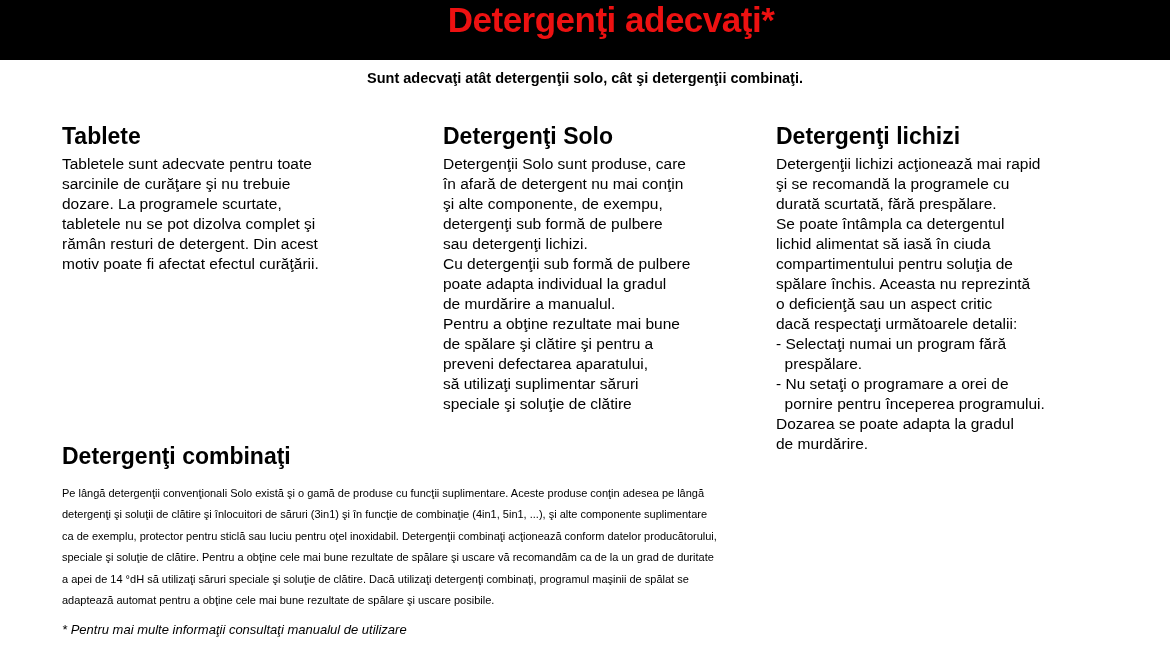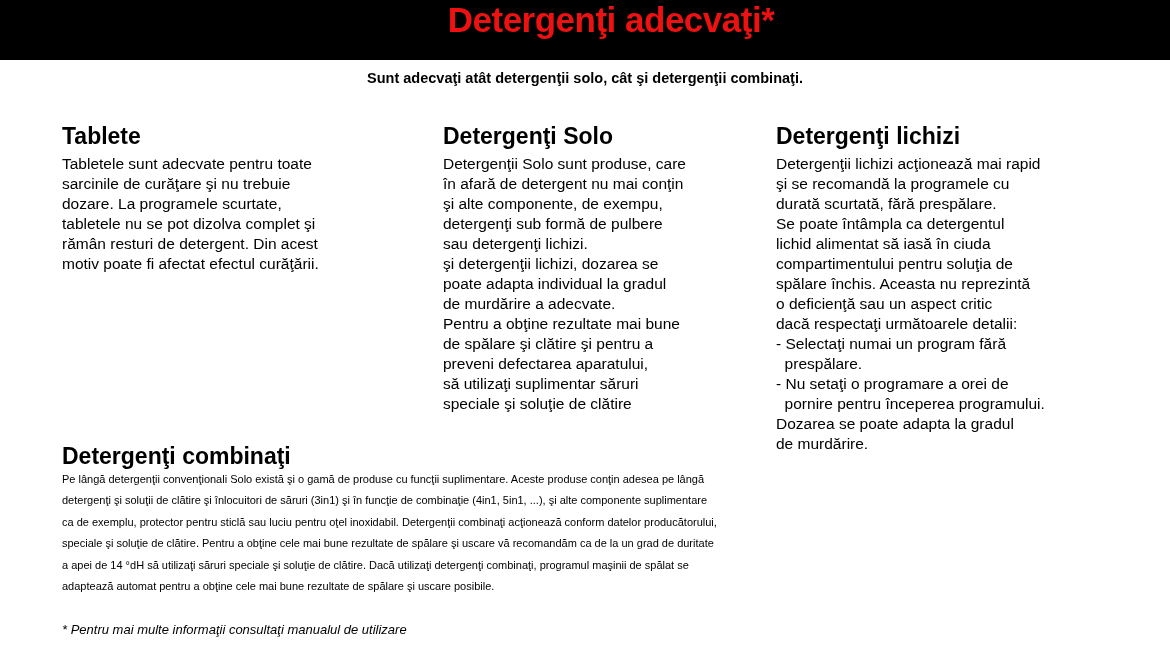--- a/index.html
+++ b/index.html
@@ -42,21 +42,21 @@
     font-size:23px;font-weight:bold;line-height:28px;
     white-space:pre;
   }
   .sec-body{font-size:15.5px;line-height:20px;}
   .tline{white-space:pre;}
   .section + .section{margin-top:33px;}
 
   .combined{
     position:absolute;left:62px;top:443px;width:1108px;
   }
-  .combined h2.sec-heading{line-height:26px;margin-bottom:0;}
+  .combined h2.sec-heading{line-height:26px;margin-bottom:14px;}
   .combined .sec-body{font-size:11px;line-height:21.4px;}
 
   .footnote{
     position:absolute;left:62px;top:622px;width:1000px;
     font-size:13px;font-style:italic;line-height:16px;
     white-space:pre;
   }
 </style>
 </head>
 <body>
@@ -87,23 +87,23 @@
 
   <div class="col col-2">
     <div class="section">
       <h2 class="sec-heading">Detergenţi Solo</h2>
       <div class="sec-body">
           <div class="tline">Detergenţii Solo sunt produse, care</div>
           <div class="tline">în afară de detergent nu mai conţin</div>
           <div class="tline">şi alte componente, de exempu,</div>
           <div class="tline">detergenţi sub formă de pulbere</div>
           <div class="tline">sau detergenţi lichizi.</div>
-          <div class="tline">şi detergenţii lichizi, dozarea se</div>
+          <div class="tline">Cu detergenţii sub formă de pulbere</div>
           <div class="tline">poate adapta individual la gradul</div>
-          <div class="tline">de murdărire a adecvate.</div>
+          <div class="tline">de murdărire a manualul.</div>
           <div class="tline">Pentru a obţine rezultate mai bune</div>
           <div class="tline">de spălare şi clătire şi pentru a</div>
           <div class="tline">preveni defectarea aparatului,</div>
           <div class="tline">să utilizaţi suplimentar săruri</div>
           <div class="tline">speciale şi soluţie de clătire</div>
         </div>
     </div>
   </div>
 
   <div class="col col-3">

